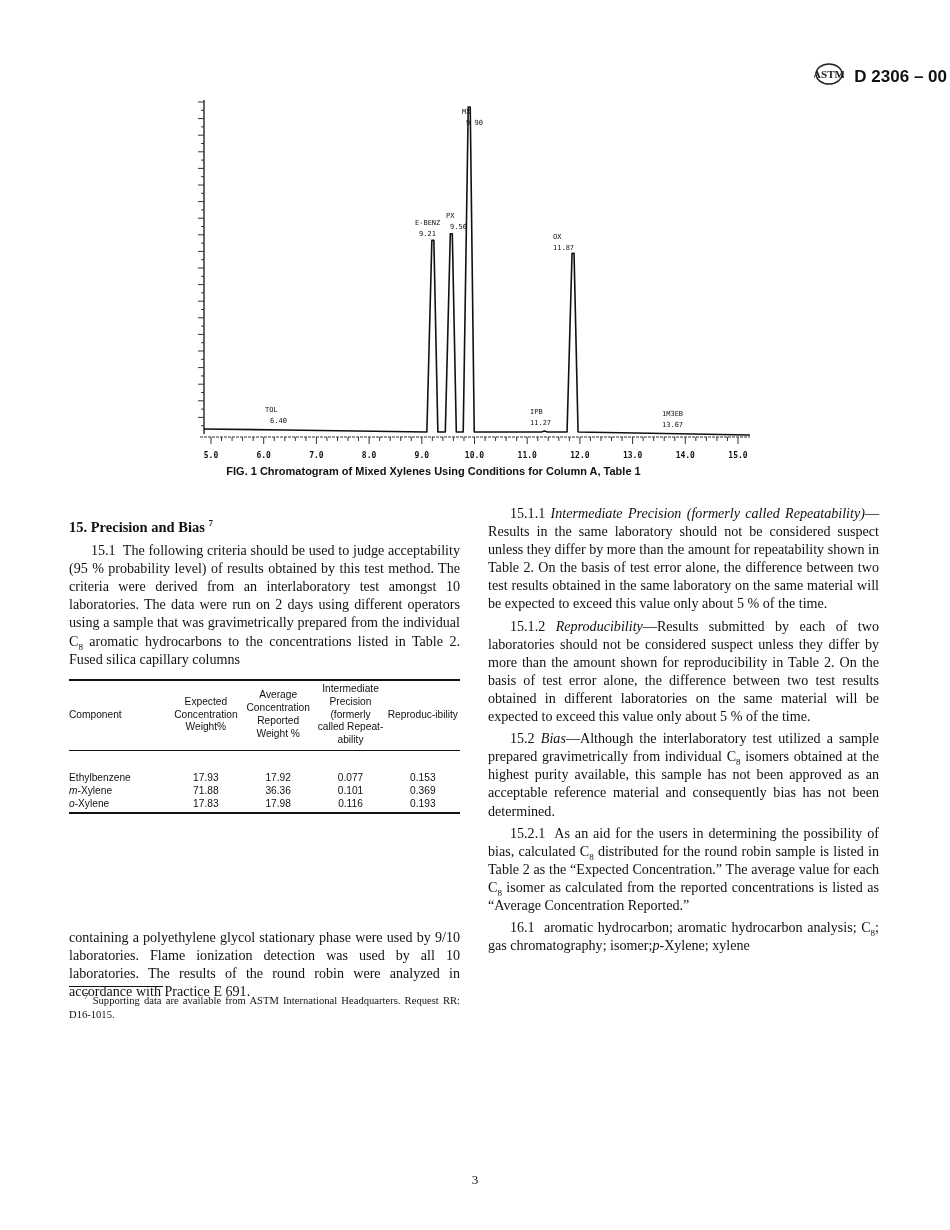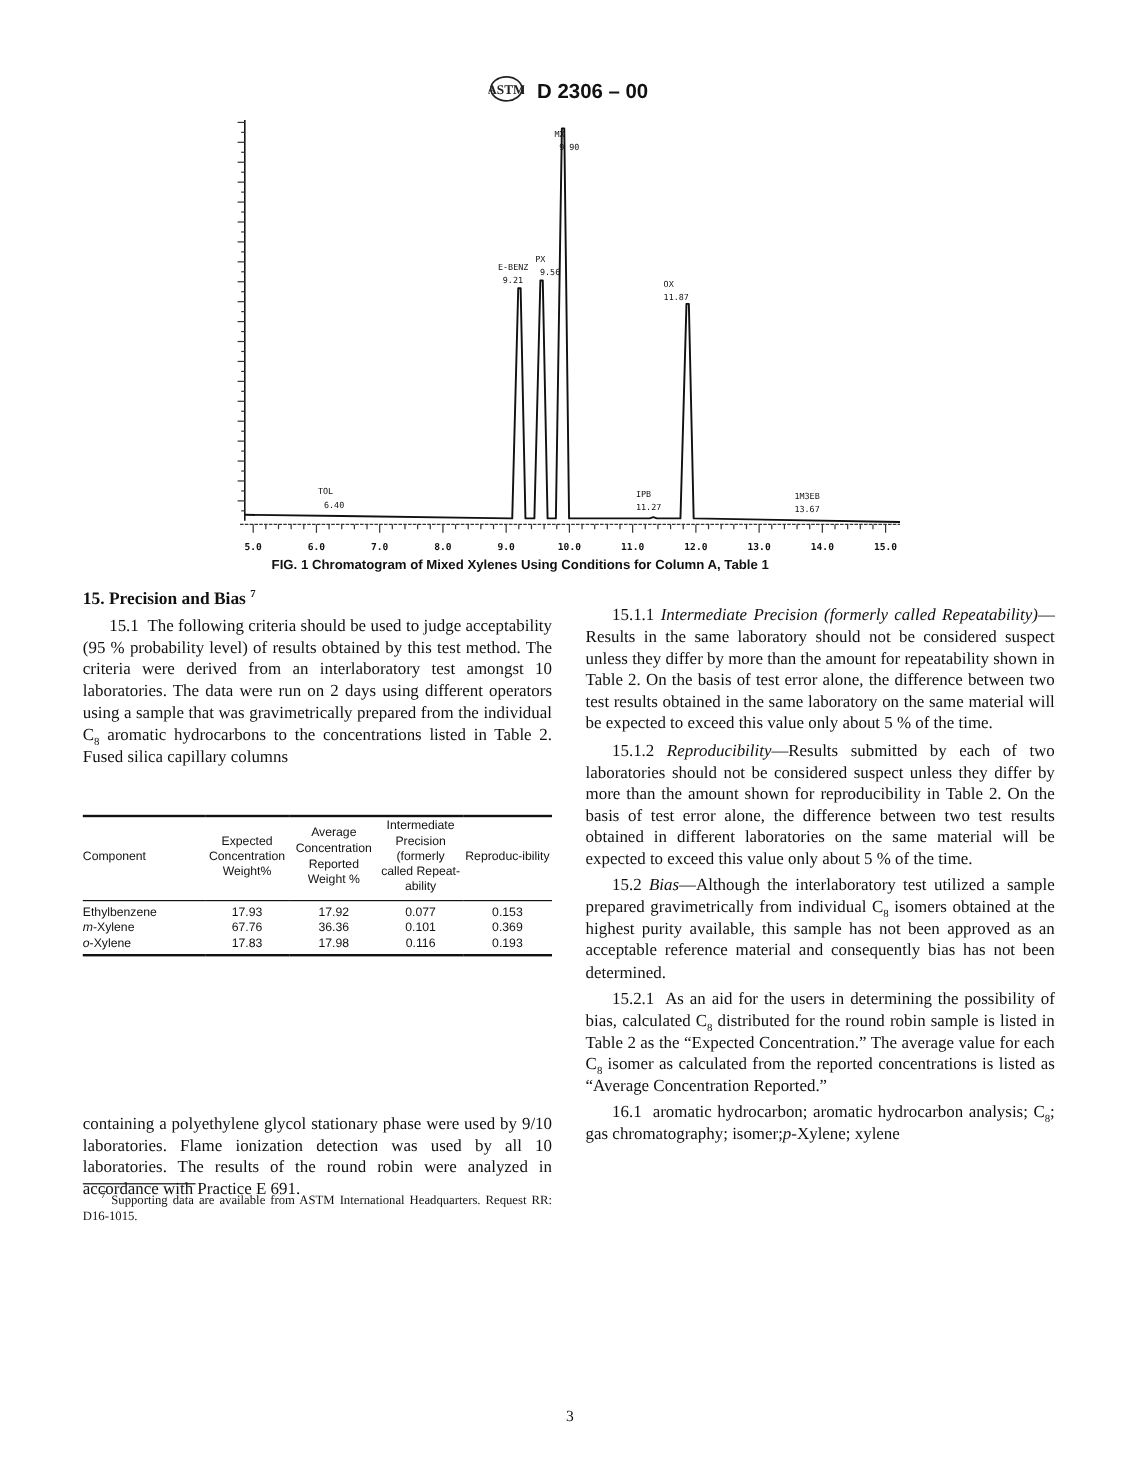--- a/index.html
+++ b/index.html
@@ -1,44 +1,44 @@
 <!DOCTYPE html>
 <html><head>
 <meta charset="utf-8">
 <style>
   html, body { margin:0; padding:0; background:#fff; }
   body { width:950px; height:1230px; position:relative; overflow:hidden; color:#111;
          font-family:"Liberation Serif", "DejaVu Serif", serif; }
   .abs { position:absolute; }
-  .header { left:0; top:62px; width:947px; text-align:center; font-family:"Liberation Sans", sans-serif;
+  .header { left:0; top:62px; width:947px; text-align:right; font-family:"Liberation Sans", sans-serif;
             font-weight:bold; font-size:17px; }
   .header .logo { display:inline-block; vertical-align:middle; margin-right:6px; }
   .header .docid { vertical-align:middle; }
   .chart { left:190px; top:95px; width:570px; height:370px; }
   .fig-caption { left:0; top:465px; width:867px; text-align:center;
                  font-family:"Liberation Sans", sans-serif; font-weight:bold; font-size:11px; }
   .col { font-size:14.1px; line-height:18.1px; text-align:justify; }
   .col p { margin:0; text-indent:22px; }
-  .left-col { left:69px; top:490px; width:391px; }
+  .left-col { left:69px; top:518px; width:391px; }
   .right-col { left:488px; top:504px; width:391px; }
   h2.sec { margin:0 0 5px 0; font-size:14.5px; font-weight:bold; }
   .right-col h2.sec { margin-top:18px; margin-bottom:8px; }
   .right-col p { margin-bottom:4px; }
   .left-col p { margin-bottom:0; }
   sup { font-size:9px; vertical-align:super; line-height:0; }
   sub { font-size:9px; vertical-align:sub; line-height:0; }
   .table-wrap { left:69px; top:675px; width:391px; font-family:"Liberation Sans", sans-serif; }
   .table-title { text-align:center; font-weight:bold; font-size:11px; line-height:13px; }
   table.data { width:100%; border-collapse:collapse; margin-top:4px; font-size:10.2px; line-height:12.8px; }
   table.data thead th { font-weight:normal; text-align:center; vertical-align:middle;
                         border-top:2px solid #111; border-bottom:1px solid #111; padding:2px 2px 3px; }
   table.data thead th.first { text-align:left; padding-left:0; }
   table.data tbody td { text-align:center; padding:0 2px; line-height:13px; }
   table.data tbody td.first { text-align:left; padding-left:0; }
-  table.data tbody tr:first-child td { padding-top:3px; }
+  table.data tbody tr:first-child td { padding-top:20px; }
   table.data tbody tr:last-child td { border-bottom:2px solid #111; padding-bottom:2px; }
   .cont-left { left:69px; top:928px; width:391px; }
   .fn-rule { left:69px; top:986px; width:94px; height:1px; background:#111; }
   .footnote { left:69px; top:994px; width:391px; font-size:10.6px; line-height:14px; text-align:justify; }
   .footnote p { margin:0; text-indent:15px; }
   .page-num { left:0; top:1172px; width:950px; text-align:center; font-size:13px; }
   i { font-style:italic; }
 </style>
 </head>
 <body>
@@ -199,21 +199,21 @@
     <tbody id="table-body">
         <tr>
           <td class="first"><span>Ethylbenzene</span></td>
           <td>17.93</td>
           <td>17.92</td>
           <td>0.077</td>
           <td>0.153</td>
         </tr>
         <tr>
           <td class="first"><i>m</i><span>-Xylene</span></td>
-          <td>67.76</td>
+          <td>71.88</td>
           <td>36.36</td>
           <td>0.101</td>
           <td>0.369</td>
         </tr>
         <tr>
           <td class="first"><i>o</i><span>-Xylene</span></td>
           <td>17.83</td>
           <td>17.98</td>
           <td>0.116</td>
           <td>0.193</td>

